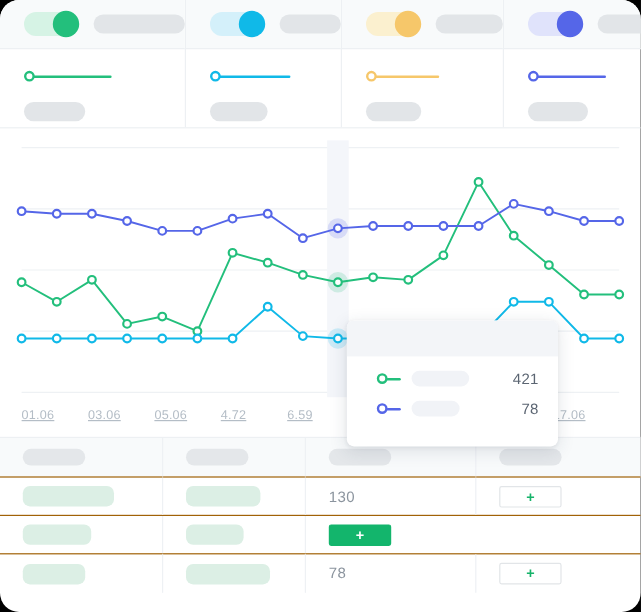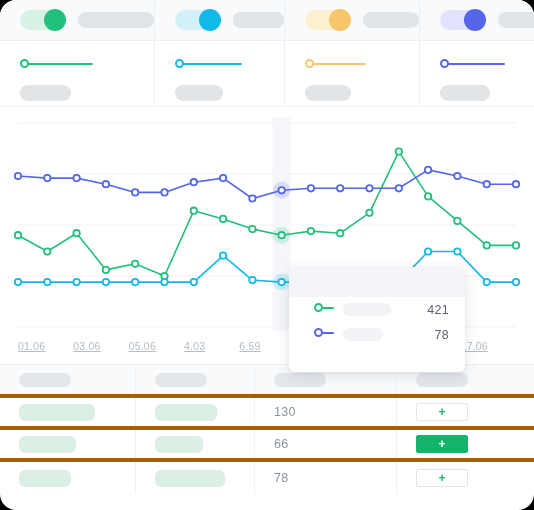--- a/index.html
+++ b/index.html
@@ -44,33 +44,33 @@
 
   
   .tooltip{
     position:absolute;left:289px;top:160px;width:176px;height:105px;
     background:#ffffff;border-radius:6px;box-sizing:border-box;
     box-shadow:0 3px 14px rgba(40,55,75,.13),0 1px 3px rgba(40,55,75,.07);
     overflow:hidden;
   }
   .tt-head{height:30px;background:#f3f5f8;}
   .tt-rows{padding:6px 0 0 0;}
-  .tt-row{display:flex;height:25px;padding:0 16px 0 25px;}
+  .tt-row{display:flex;align-items:center;height:25px;padding:0 16px 0 25px;}
   .tt-mark{position:relative;width:20px;height:9px;flex:none;margin-right:9px;}
   .tt-mark .dot{
     position:absolute;left:0;top:0;width:9px;height:9px;border-radius:50%;
     background:#fff;box-sizing:border-box;border:2px solid currentColor;
   }
   .tt-mark .bar{position:absolute;left:8px;top:3.5px;width:12px;height:2px;border-radius:1px;background:currentColor;}
   .tt-label{height:13px;border-radius:7px;background:#f1f3f7;flex:none;}
   .tt-val{margin-left:auto;font-size:12.5px;color:#5b6572;letter-spacing:.3px;}
 
   
   .table{width:100%;box-sizing:border-box;}
-  .trow{display:flex;width:100%;border-bottom:4px solid #a16207;box-sizing:border-box;}
+  .trow{display:flex;width:100%;border-bottom:1px solid #a16207;box-sizing:border-box;}
   .trow:last-child{border-bottom:none;}
   .thead{background:#f8fafb;height:33px;}
   .tbody-row{height:32px;}
   .cell{
     box-sizing:border-box;display:flex;align-items:center;
     padding-left:19px;border-right:1px solid #eef1f4;
   }
   .cell:last-child{border-right:none;}
   .c1{width:136px;}
   .c2{width:119px;}
@@ -220,21 +220,21 @@
         <circle cx="398.8" cy="81.3" r="3.2" fill="#ffffff" stroke="#5566e8" stroke-width="1.8"></circle>
         <circle cx="428.1" cy="62.9" r="3.2" fill="#ffffff" stroke="#5566e8" stroke-width="1.8"></circle>
         <circle cx="457.4" cy="69.0" r="3.2" fill="#ffffff" stroke="#5566e8" stroke-width="1.8"></circle>
         <circle cx="486.7" cy="77.2" r="3.2" fill="#ffffff" stroke="#5566e8" stroke-width="1.8"></circle>
         <circle cx="516.0" cy="77.2" r="3.2" fill="#ffffff" stroke="#5566e8" stroke-width="1.8"></circle>
       </svg>
     <div class="xaxis" id="xaxis">
         <div class="xtick">01.06</div>
         <div class="xtick">03.06</div>
         <div class="xtick">05.06</div>
-        <div class="xtick">4.03</div>
+        <div class="xtick">4.72</div>
         <div class="xtick">6.59</div>
         <div class="xtick">11.06</div>
         <div class="xtick">13.06</div>
         <div class="xtick">15.06</div>
         <div class="xtick">17.06</div>
       </div>
 
     <div class="tooltip">
       <div class="tt-head"></div>
       <div class="tt-rows" id="ttrows">
@@ -290,23 +290,20 @@
       </div>
     </div>
   </div>
   <div class="trow tbody-row">
     <div class="cell c1">
       <div class="ph-cell" style="width:57px"></div>
     </div>
     <div class="cell c2">
       <div class="ph-cell" style="width:48px"></div>
     </div>
-    <div class="cell c3">
-      <span class="num">66</span>
-    </div>
     <div class="cell c4">
       <div class="addbtn solid">
         <span>+</span>
       </div>
     </div>
   </div>
   <div class="trow tbody-row">
     <div class="cell c1">
       <div class="ph-cell" style="width:52px"></div>
     </div>

